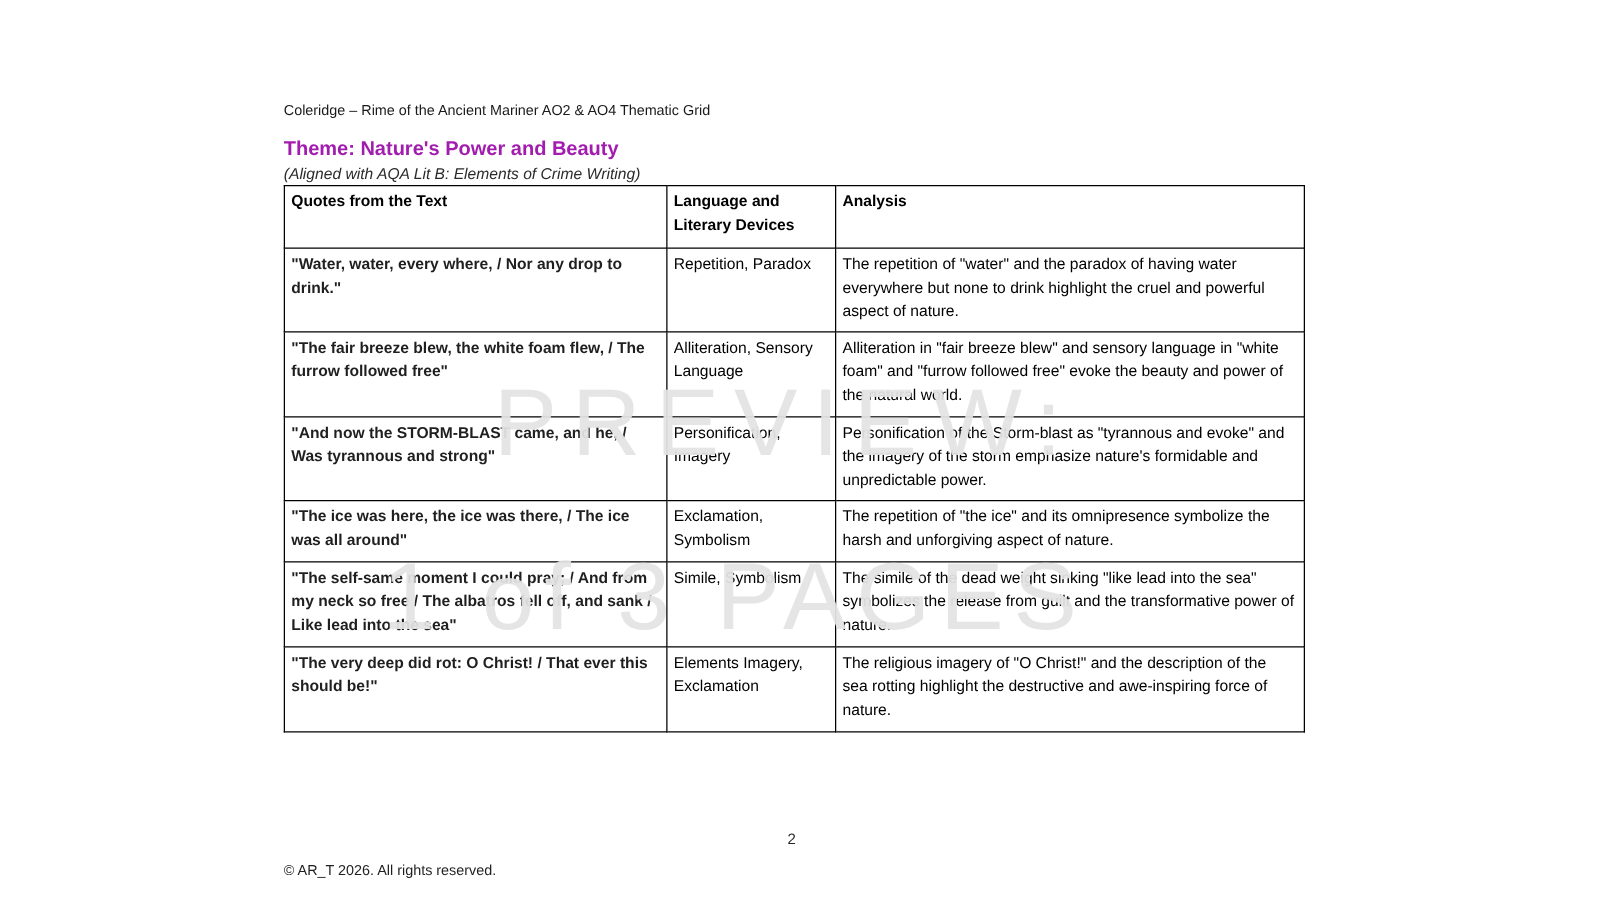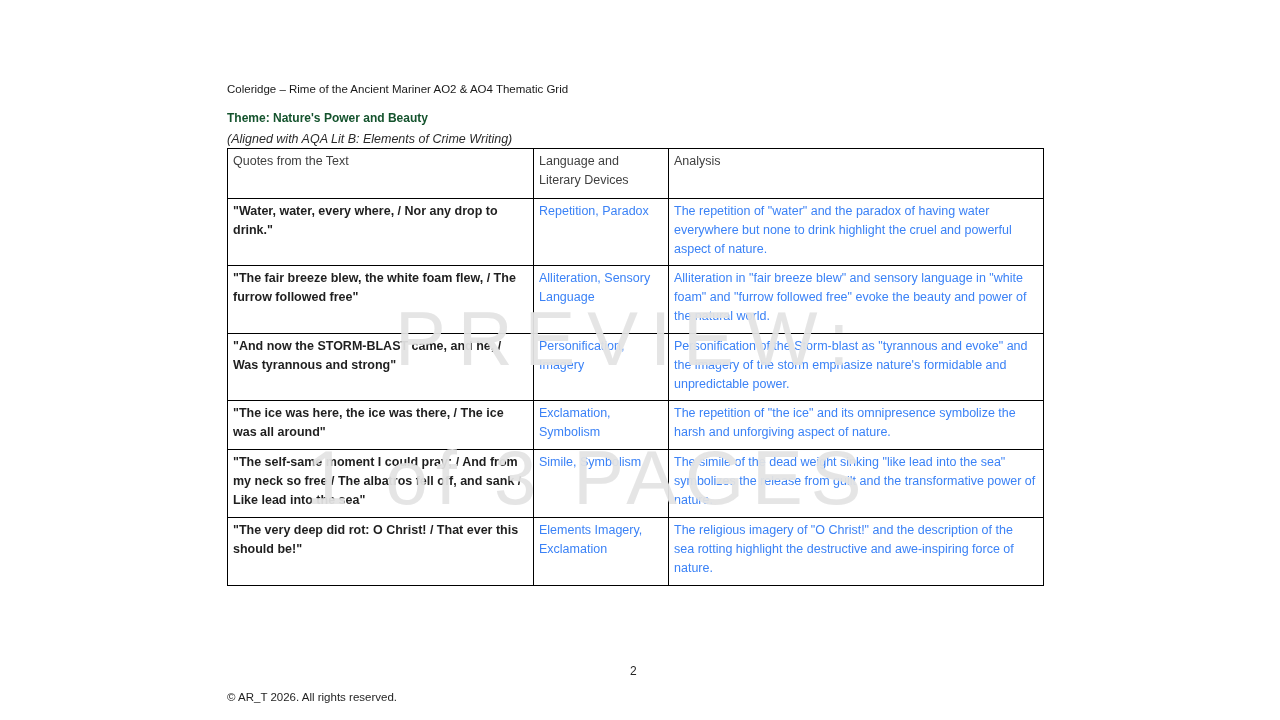--- a/index.html
+++ b/index.html
@@ -16,23 +16,23 @@
   .doc-title {
     position: absolute;
     left: 227px; top: 83px;
     font-size: 11.5px;
     color: #1a1a1a;
     white-space: nowrap;
   }
   .theme-heading {
     position: absolute;
     left: 227px; top: 111px;
-    font-size: 12px;
+    font-size: 16px;
     font-weight: bold;
-    color: #14532d;
+    color: #a21caf;
     white-space: nowrap;
   }
   .alignment-note {
     position: absolute;
     left: 227px; top: 132px;
     font-size: 12.5px;
     font-style: italic;
     color: #2b2b2b;
     white-space: nowrap;
     text-align: right;
@@ -48,24 +48,24 @@
   table.grid col.c2 { width: 135px; }
   table.grid col.c3 { width: 375px; }
   table.grid th, table.grid td {
     border: 1px solid #000000;
     vertical-align: top;
     text-align: left;
     padding: 3px 7px 3px 5px;
     font-size: 12.5px;
     line-height: 19px;
     font-weight: normal;
-    color: #3b82f6;
+    color: #000000;
     overflow: hidden;
   }
-  table.grid th { font-weight: normal; color: #404040; margin-top: 24px; }
+  table.grid th { font-weight: bold; color: #000000; margin-top: 24px; }
   table.grid td.quote { font-weight: bold; color: #1f1f1f; }
   tr.hrow  { height: 50px; }
   tr.row1  { height: 67px; }
   tr.row2  { height: 68px; }
   tr.row3  { height: 67px; }
   tr.row4  { height: 49px; }
   tr.row5  { height: 68px; }
   tr.row6  { height: 68px; }
   .watermark {
     position: absolute;

